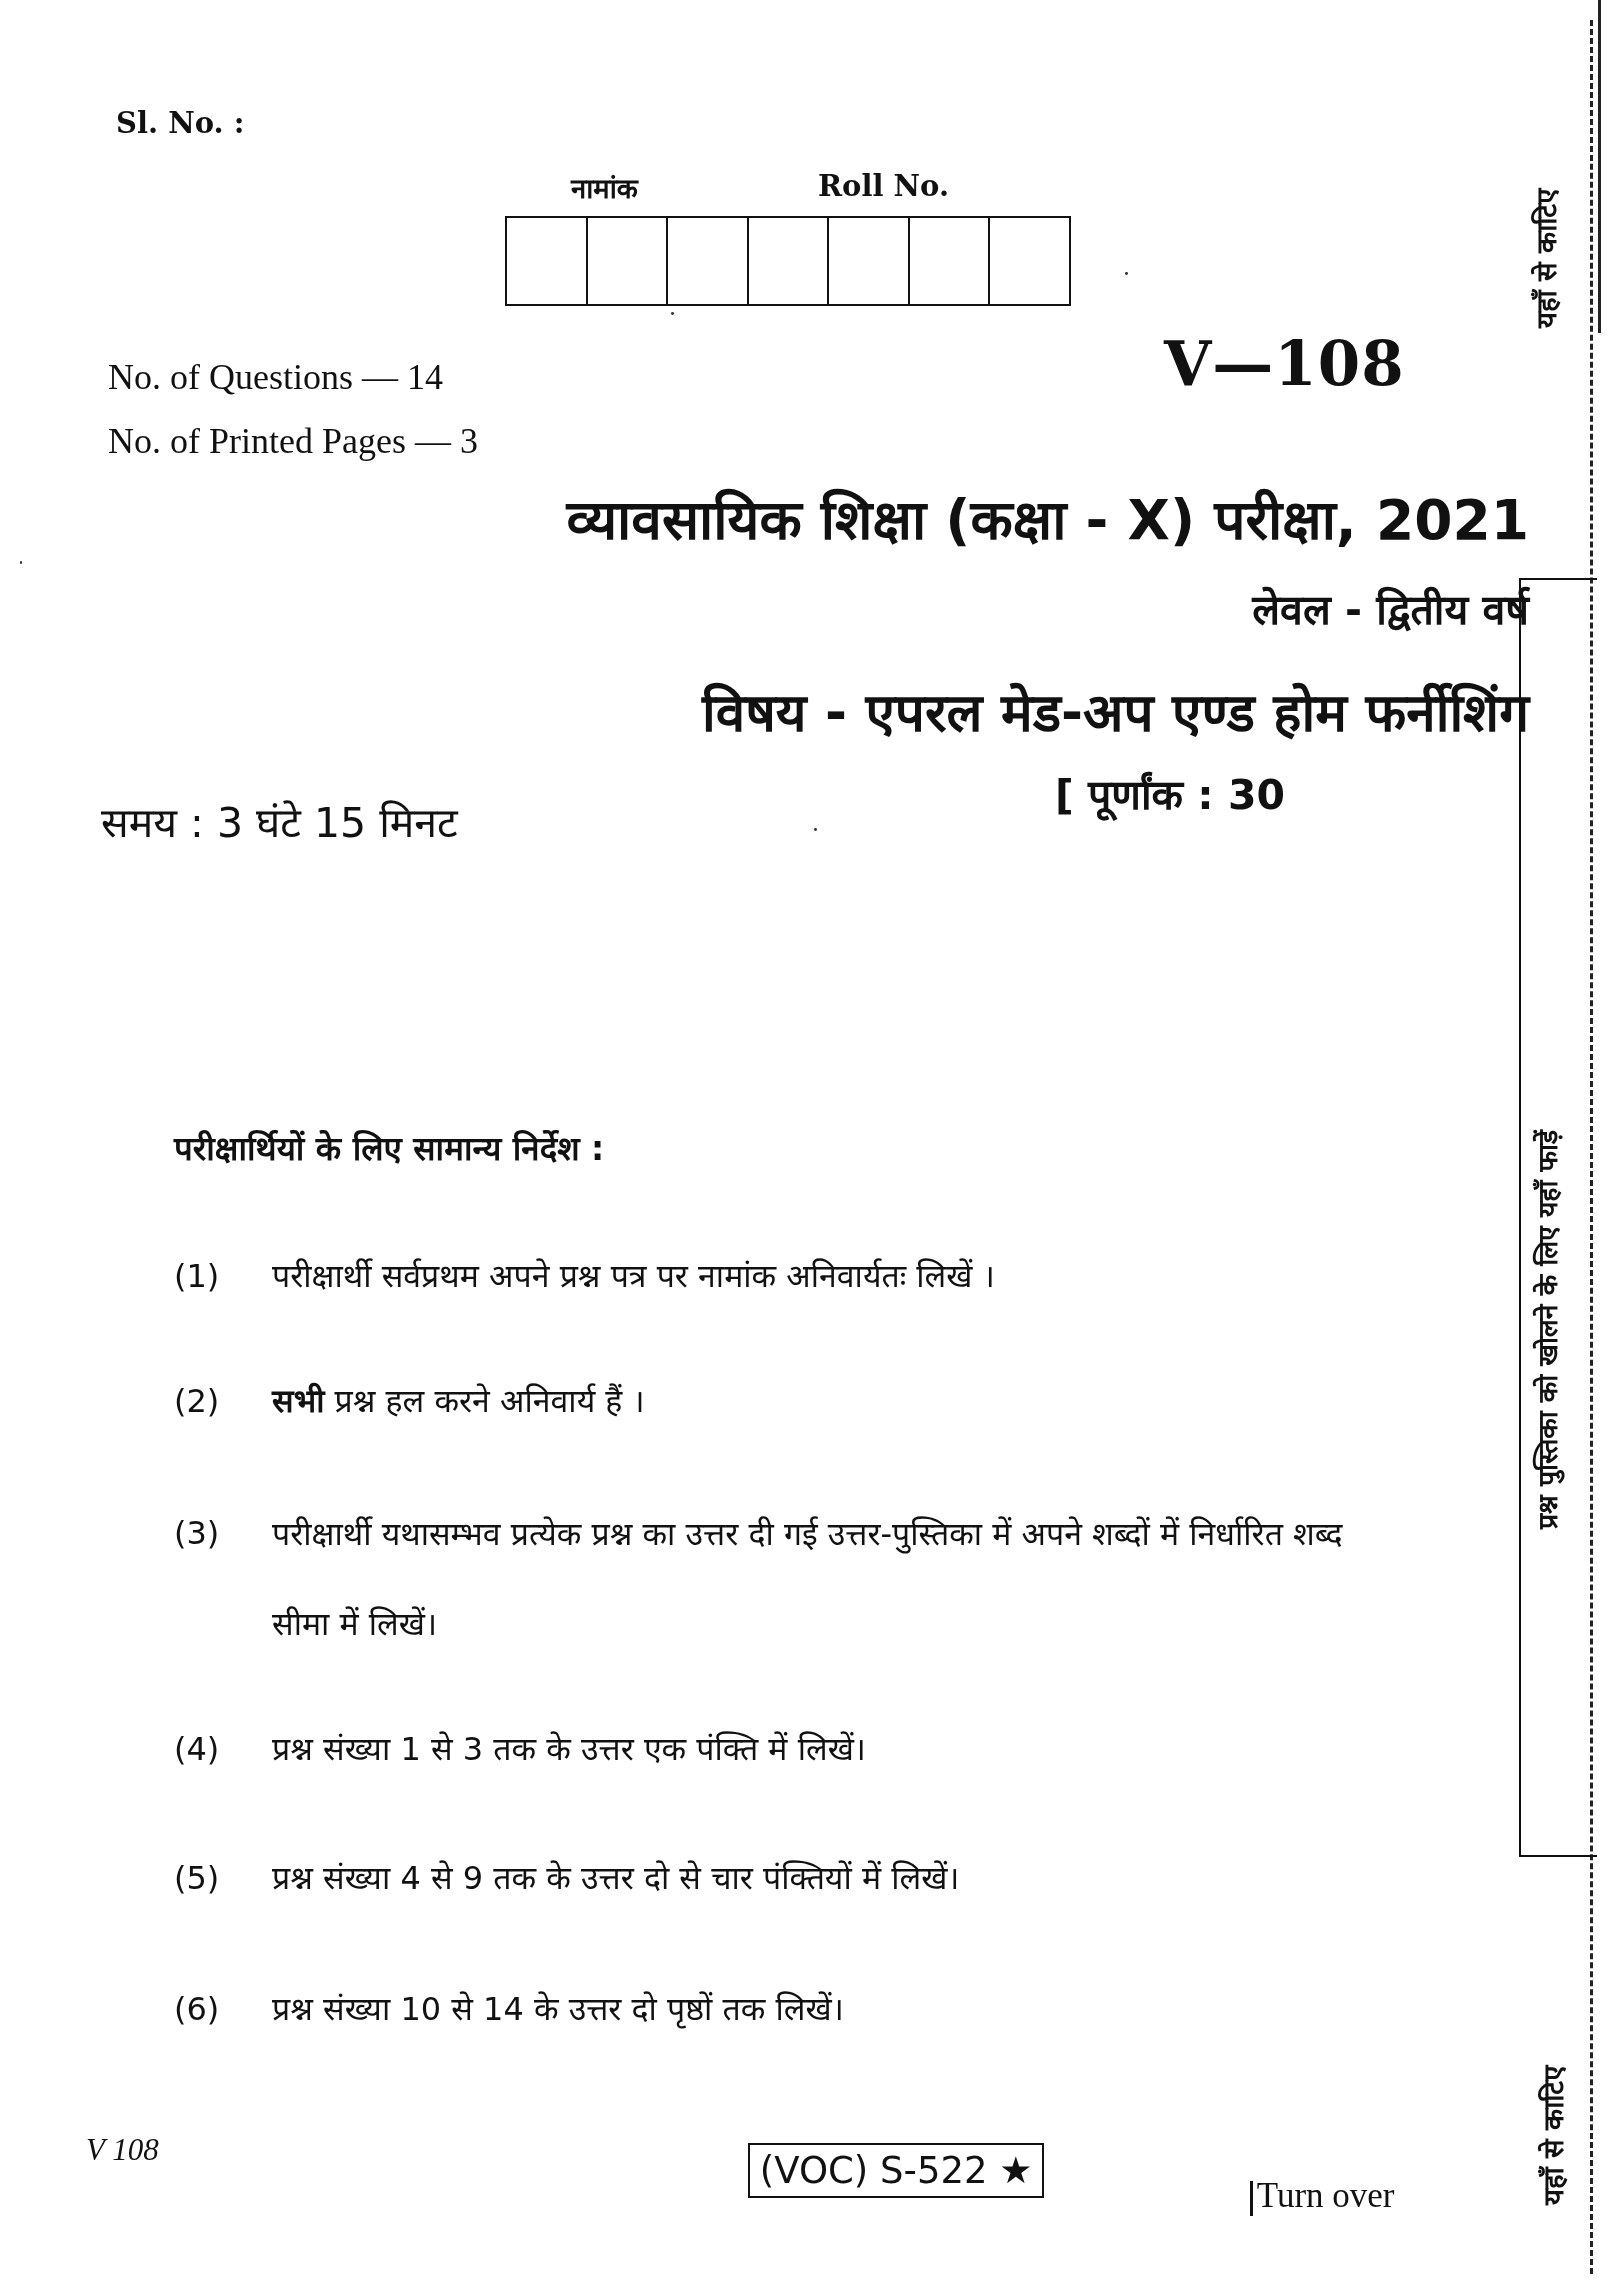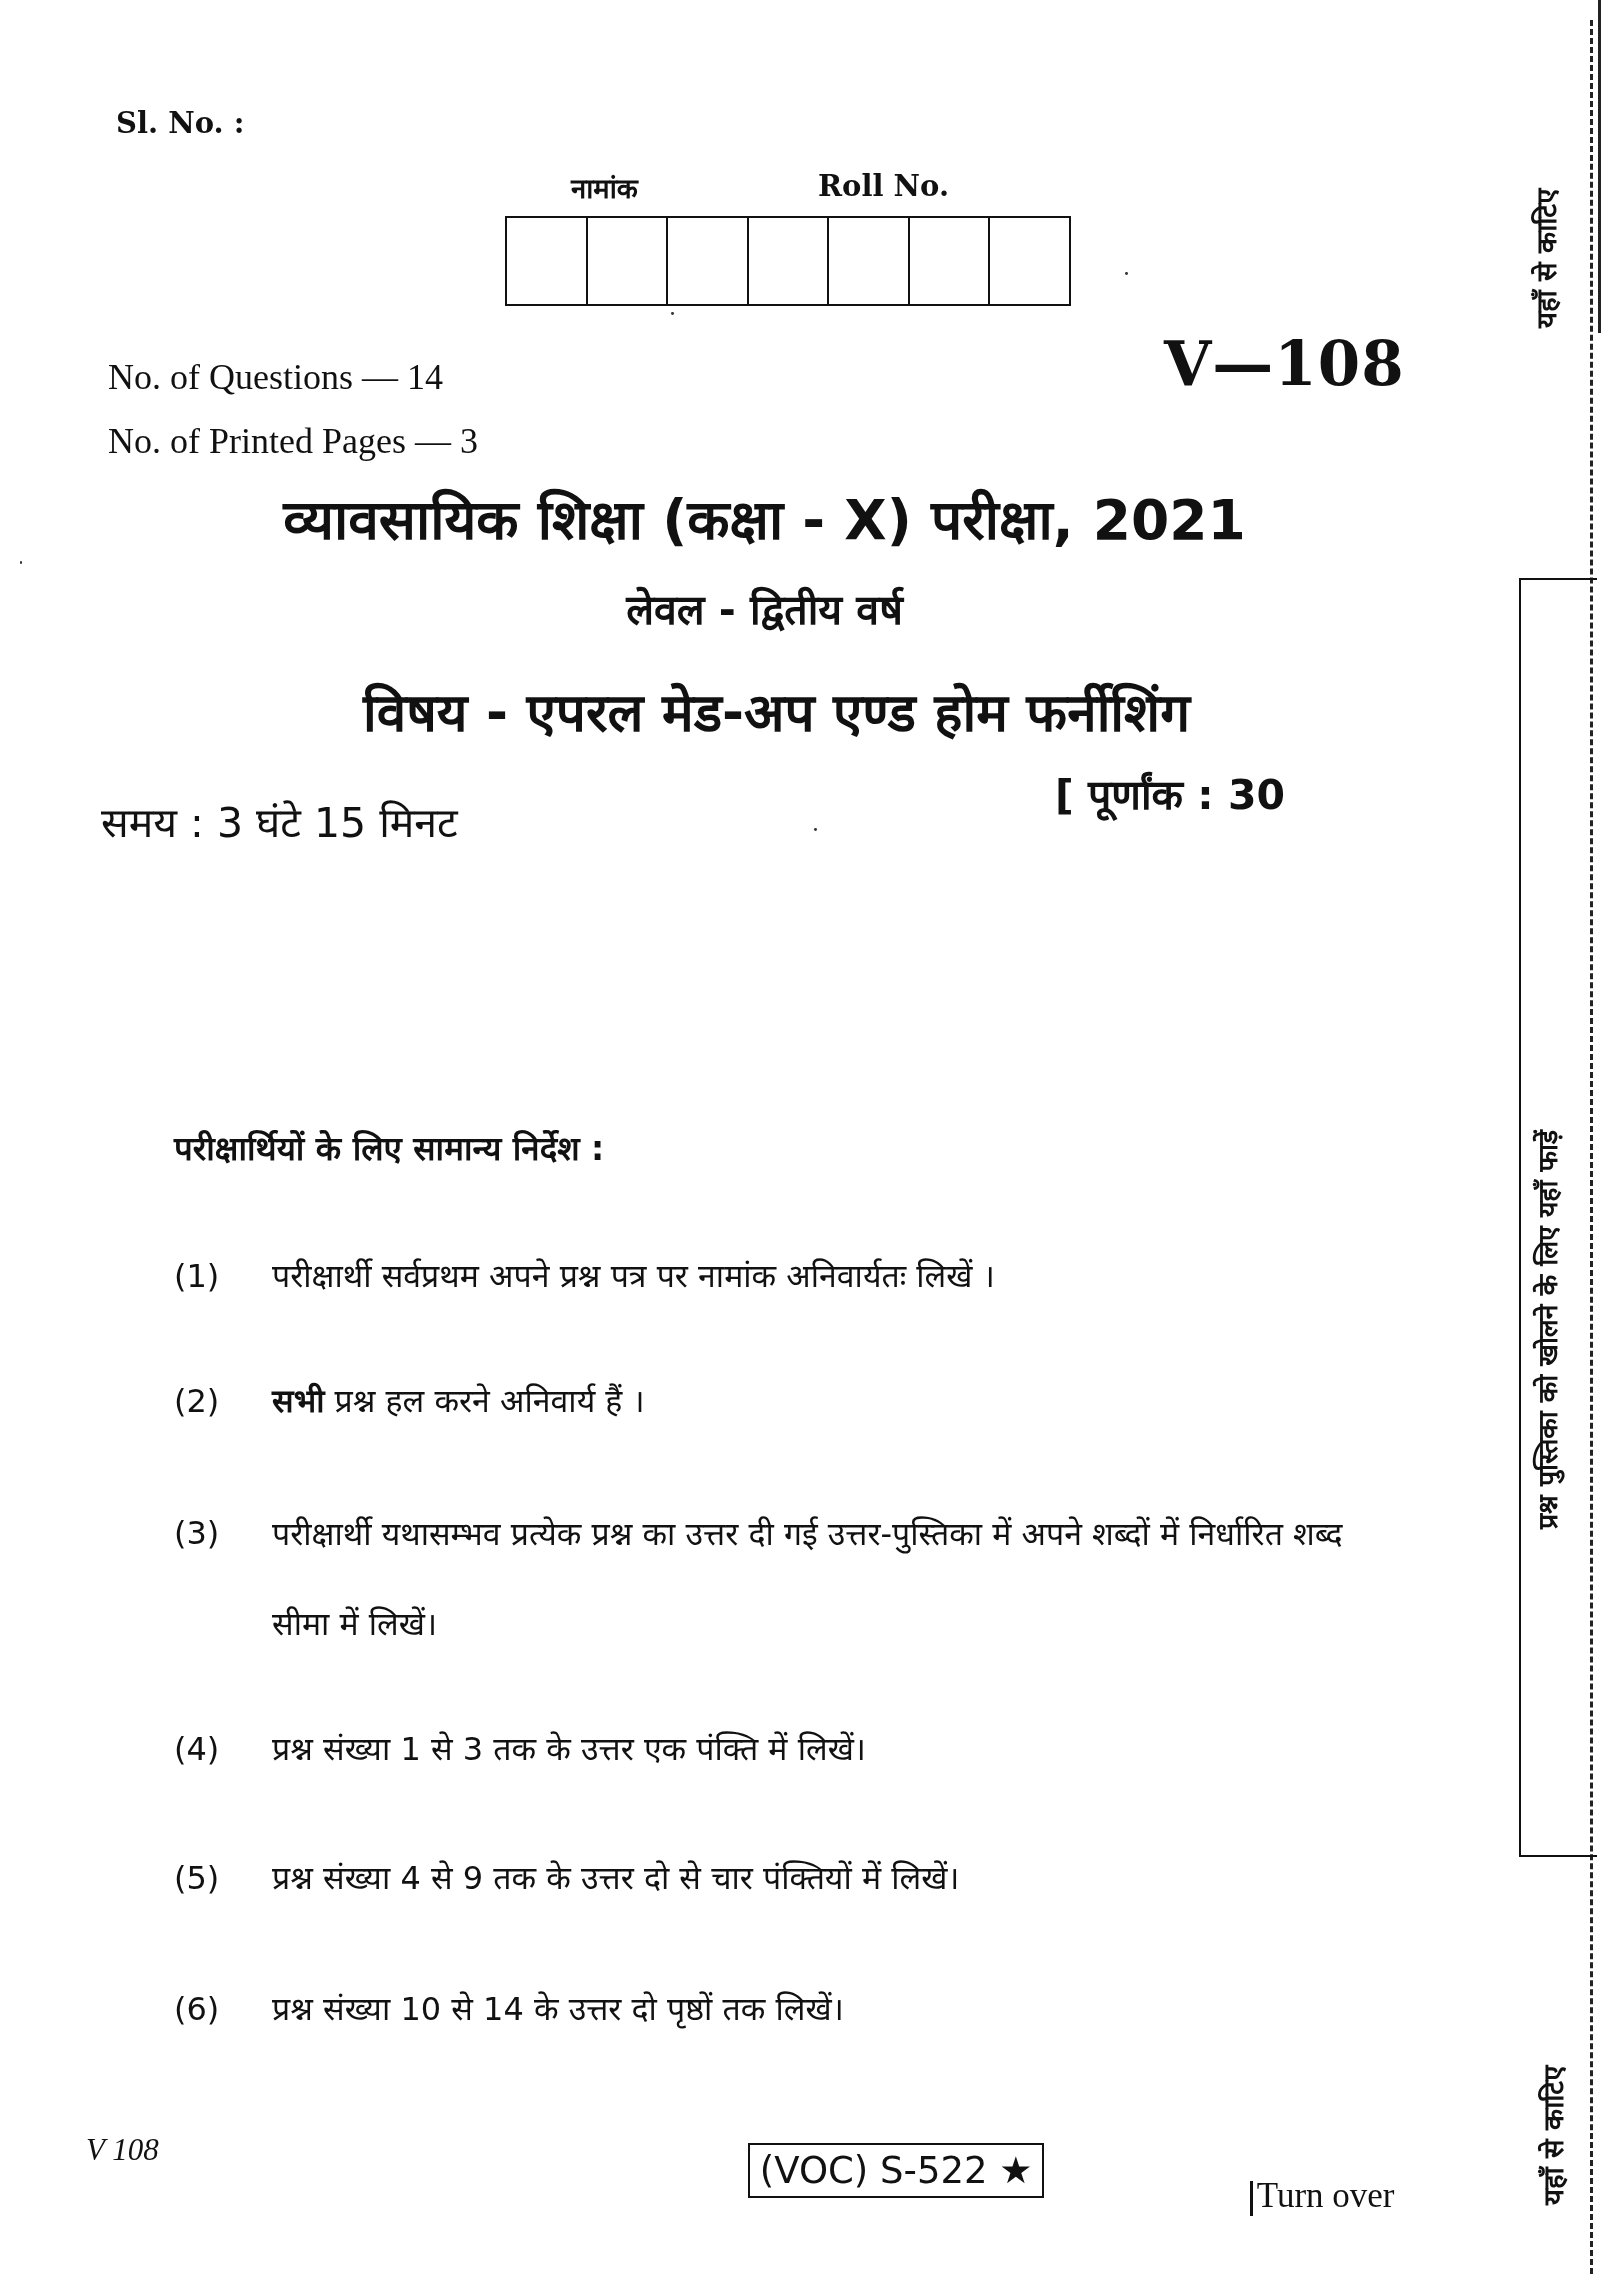--- a/index.html
+++ b/index.html
@@ -8,24 +8,24 @@
   .sl-no { left:116px; top:106px; font-family:"DejaVu Serif", serif; font-weight:bold; font-size:29px; }
   .roll-label-hi { left:571px; top:169px; font-family:"DejaVu Sans", sans-serif; font-weight:bold; font-size:27.4px; }
   .roll-label-en { left:818px; top:169px; font-family:"DejaVu Serif", serif; font-weight:bold; font-size:29px; }
   .roll-box { left:505px; top:216px; width:566px; height:90px; border:2.9px solid #111; display:flex; box-sizing:border-box; }
   .roll-cell { flex:1; border-right:2.9px solid #111; height:100%; box-sizing:border-box; background:#fff; }
   .roll-cell:last-child { border-right:none; }
   .code { left:1164px; top:328px; font-family:"DejaVu Serif", serif; font-weight:bold; font-size:61px; letter-spacing:1px; }
   .meta { left:108px; font-family:"Liberation Serif", serif; font-size:36px; }
   .meta.q { top:356px; }
   .meta.p { top:420px; }
-  .title { left:0; width:1621px; text-align:center; font-family:"DejaVu Sans", sans-serif; font-weight:bold; }
+  .title { left:0; width:1621px; text-align:right; font-family:"DejaVu Sans", sans-serif; font-weight:bold; }
   .title.l1 { top:480px; font-size:55px; padding-left:0px; box-sizing:border-box; width:1529px; }
   .title.l2 { top:580px; font-size:41px; width:1529px; }
-  .title.l3 { top:674px; font-size:53px; width:1529px;padding-left:12px; }
+  .title.l3 { top:674px; font-size:53px; width:1529px; }
   .time { left:101px; top:793px; font-family:"DejaVu Sans", sans-serif; font-weight:normal; font-size:41px; }
   .marks { left:1031px; top:765px; font-family:"DejaVu Sans", sans-serif; font-weight:bold; font-size:41px;margin-left:24px; }
   .instr-head { left:174px; top:1125px; font-family:"DejaVu Sans", sans-serif; font-weight:bold; font-size:33px; }
   .item { left:174px; font-family:"DejaVu Sans", sans-serif; font-size:32px; display:flex; width:1196px; }
   .item .num { width:98px; flex:none; }
   .item .txt { flex:1; line-height:133px; margin-top:-49px; }
   .item .txt b { font-weight:bold; }
   .footer-left { left:86px; top:2132px; font-family:"Liberation Serif", serif; font-style:italic; font-size:31px; }
   .footer-center { left:748px; top:2143px; border:2.9px solid #111; padding:3.9px 9.8px; font-family:"DejaVu Sans", sans-serif; font-weight:normal; font-size:37px; }
   .footer-right { left:1250px; top:2140px; font-family:"Liberation Serif", serif; font-size:35px;margin-top:36px; }

